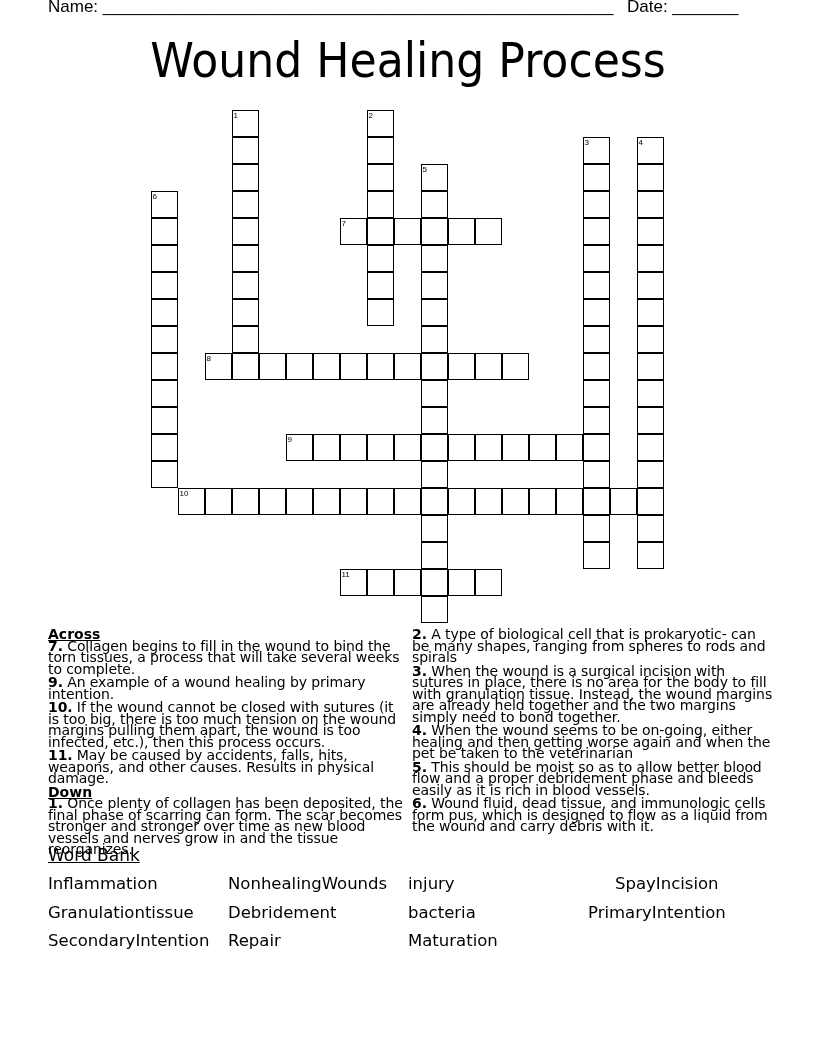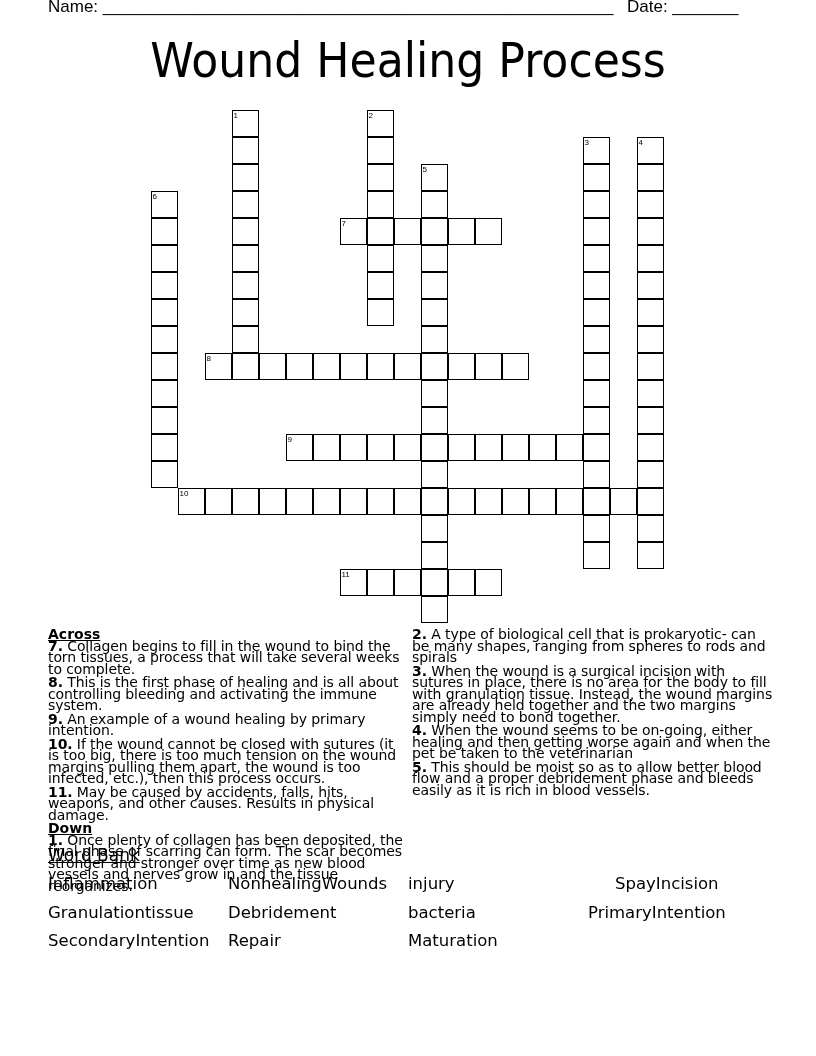--- a/index.html
+++ b/index.html
@@ -173,33 +173,33 @@
     </div>
     <div class="cell" style="left: 216px; top: 459px;"></div>
     <div class="cell" style="left: 243px; top: 459px;"></div>
     <div class="cell" style="left: 297px; top: 459px;"></div>
     <div class="cell" style="left: 324px; top: 459px;"></div>
   </div>
 
 <div class="clues left">
   <div class="head">Across</div>
   <div class="clue"><b>7.</b><span> Collagen begins to fill in the wound to bind the torn tissues, a process that will take several weeks to complete.</span></div>
-  <div class="clue"><b>8.</b><span> This is the first phase of healing and is all about controlling bleeding and activating the immune system.</span></div>
   <div class="clue"><b>9.</b><span> An example of a wound healing by primary intention.</span></div>
   <div class="clue"><b>10.</b><span> If the wound cannot be closed with sutures (it is too big, there is too much tension on the wound margins pulling them apart, the wound is too infected, etc.), then this process occurs.</span></div>
   <div class="clue"><b>11.</b><span> May be caused by accidents, falls, hits, weapons, and other causes. Results in physical damage.</span></div>
   <div class="head">Down</div>
   <div class="clue"><b>1.</b><span> Once plenty of collagen has been deposited, the final phase of scarring can form. The scar becomes stronger and stronger over time as new blood vessels and nerves grow in and the tissue reorganizes.</span></div>
 </div>
 
 <div class="clues right">
   <div class="clue"><b>2.</b><span> A type of biological cell that is prokaryotic- can be many shapes, ranging from spheres to rods and spirals</span></div>
   <div class="clue"><b>3.</b><span> When the wound is a surgical incision with sutures in place, there is no area for the body to fill with granulation tissue. Instead, the wound margins are already held together and the two margins simply need to bond together.</span></div>
   <div class="clue"><b>4.</b><span> When the wound seems to be on-going, either healing and then getting worse again and when the pet be taken to the veterinarian</span></div>
   <div class="clue"><b>5.</b><span> This should be moist so as to allow better blood flow and a proper debridement phase and bleeds easily as it is rich in blood vessels.</span></div>
+  <div class="clue"><b>6.</b><span> Wound fluid, dead tissue, and immunologic cells form pus, which is designed to flow as a liquid from the wound and carry debris with it.</span></div>
 </div>
 
 <div class="bank-title">Word Bank</div>
 <div class="bank">
   <span class="w" style="left:0;top:0">Inflammation</span>
   <span class="w" style="left:180px;top:0">NonhealingWounds</span>
   <span class="w" style="left:360px;top:0">injury</span>
   <span class="w" style="left:567px;top:0">SpayIncision</span>
   <span class="w" style="left:0;top:29px">Granulationtissue</span>
   <span class="w" style="left:180px;top:29px">Debridement</span>

